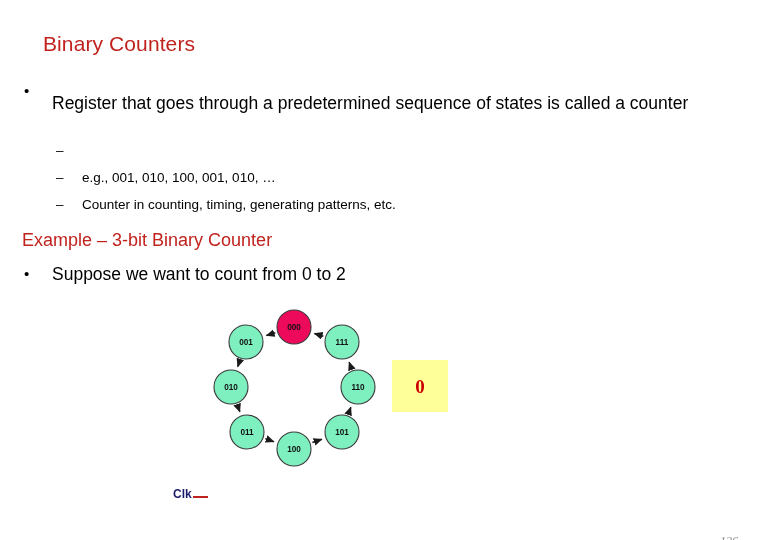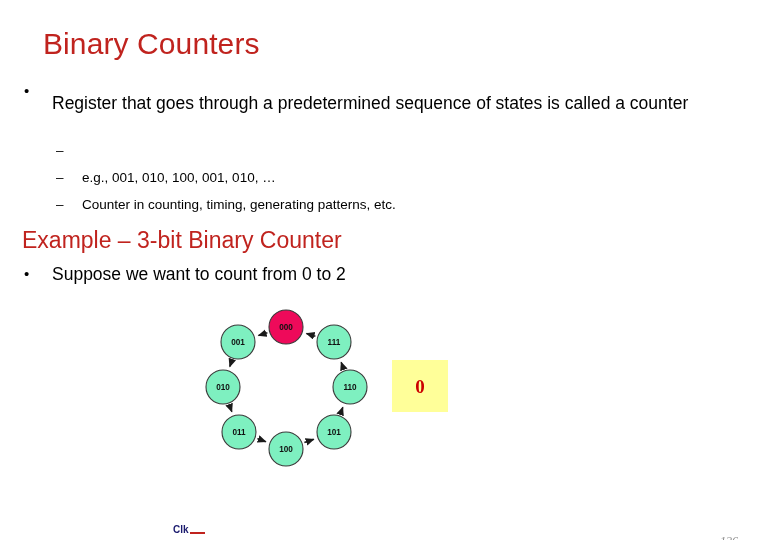--- a/index.html
+++ b/index.html
@@ -21,21 +21,21 @@
     position: absolute;
     inset: 0;
     background: #ffffff;
   }
 
   
   .slide-title {
     position: absolute;
     left: 43px;
     top: 29px;
-    font-size: 30px;
+    font-size: 21px;
     line-height: 30px;
     font-weight: 400;
     color: #c0231e;
     letter-spacing: 0.1px;
     white-space: nowrap;
   }
 
   
   .bullet-l1 {
     position: absolute;
@@ -78,30 +78,30 @@
   }
   #sub-1 { top: 142px; }
   #sub-2 { top: 169px; }
   #sub-3 { top: 196px; }
 
   
   .section-heading {
     position: absolute;
     left: 22px;
     top: 228px;
-    font-size: 23px;
+    font-size: 18px;
     line-height: 24px;
     color: #c0231e;
     white-space: nowrap;
   }
 
   
   #state-diagram {
     position: absolute;
-    left: 196px;
+    left: 204px;
     top: 300px;
     width: 180px;
     height: 180px;
     text-align: right;
   }
   #state-diagram svg {
     display: block;
   }
   .node-circle {
     stroke: #3a3a3a;
@@ -144,25 +144,24 @@
   
   #clk-signal {
     position: absolute;
     left: 173px;
     top: 489px;
     display: flex;
     align-items: flex-end;
   }
   #clk-signal .clk-text {
     font-family: "Liberation Sans", sans-serif;
-    font-size: 10px;
+    font-size: 12px;
     font-weight: bold;
     color: #1a1a6e;
     line-height: 10px;
-    margin-top: 36px;
   }
   #clk-signal .clk-line {
     width: 15px;
     height: 2px;
     background: #c0231e;
     margin-left: 1px;
     margin-bottom: 1px;
   }
 
   

